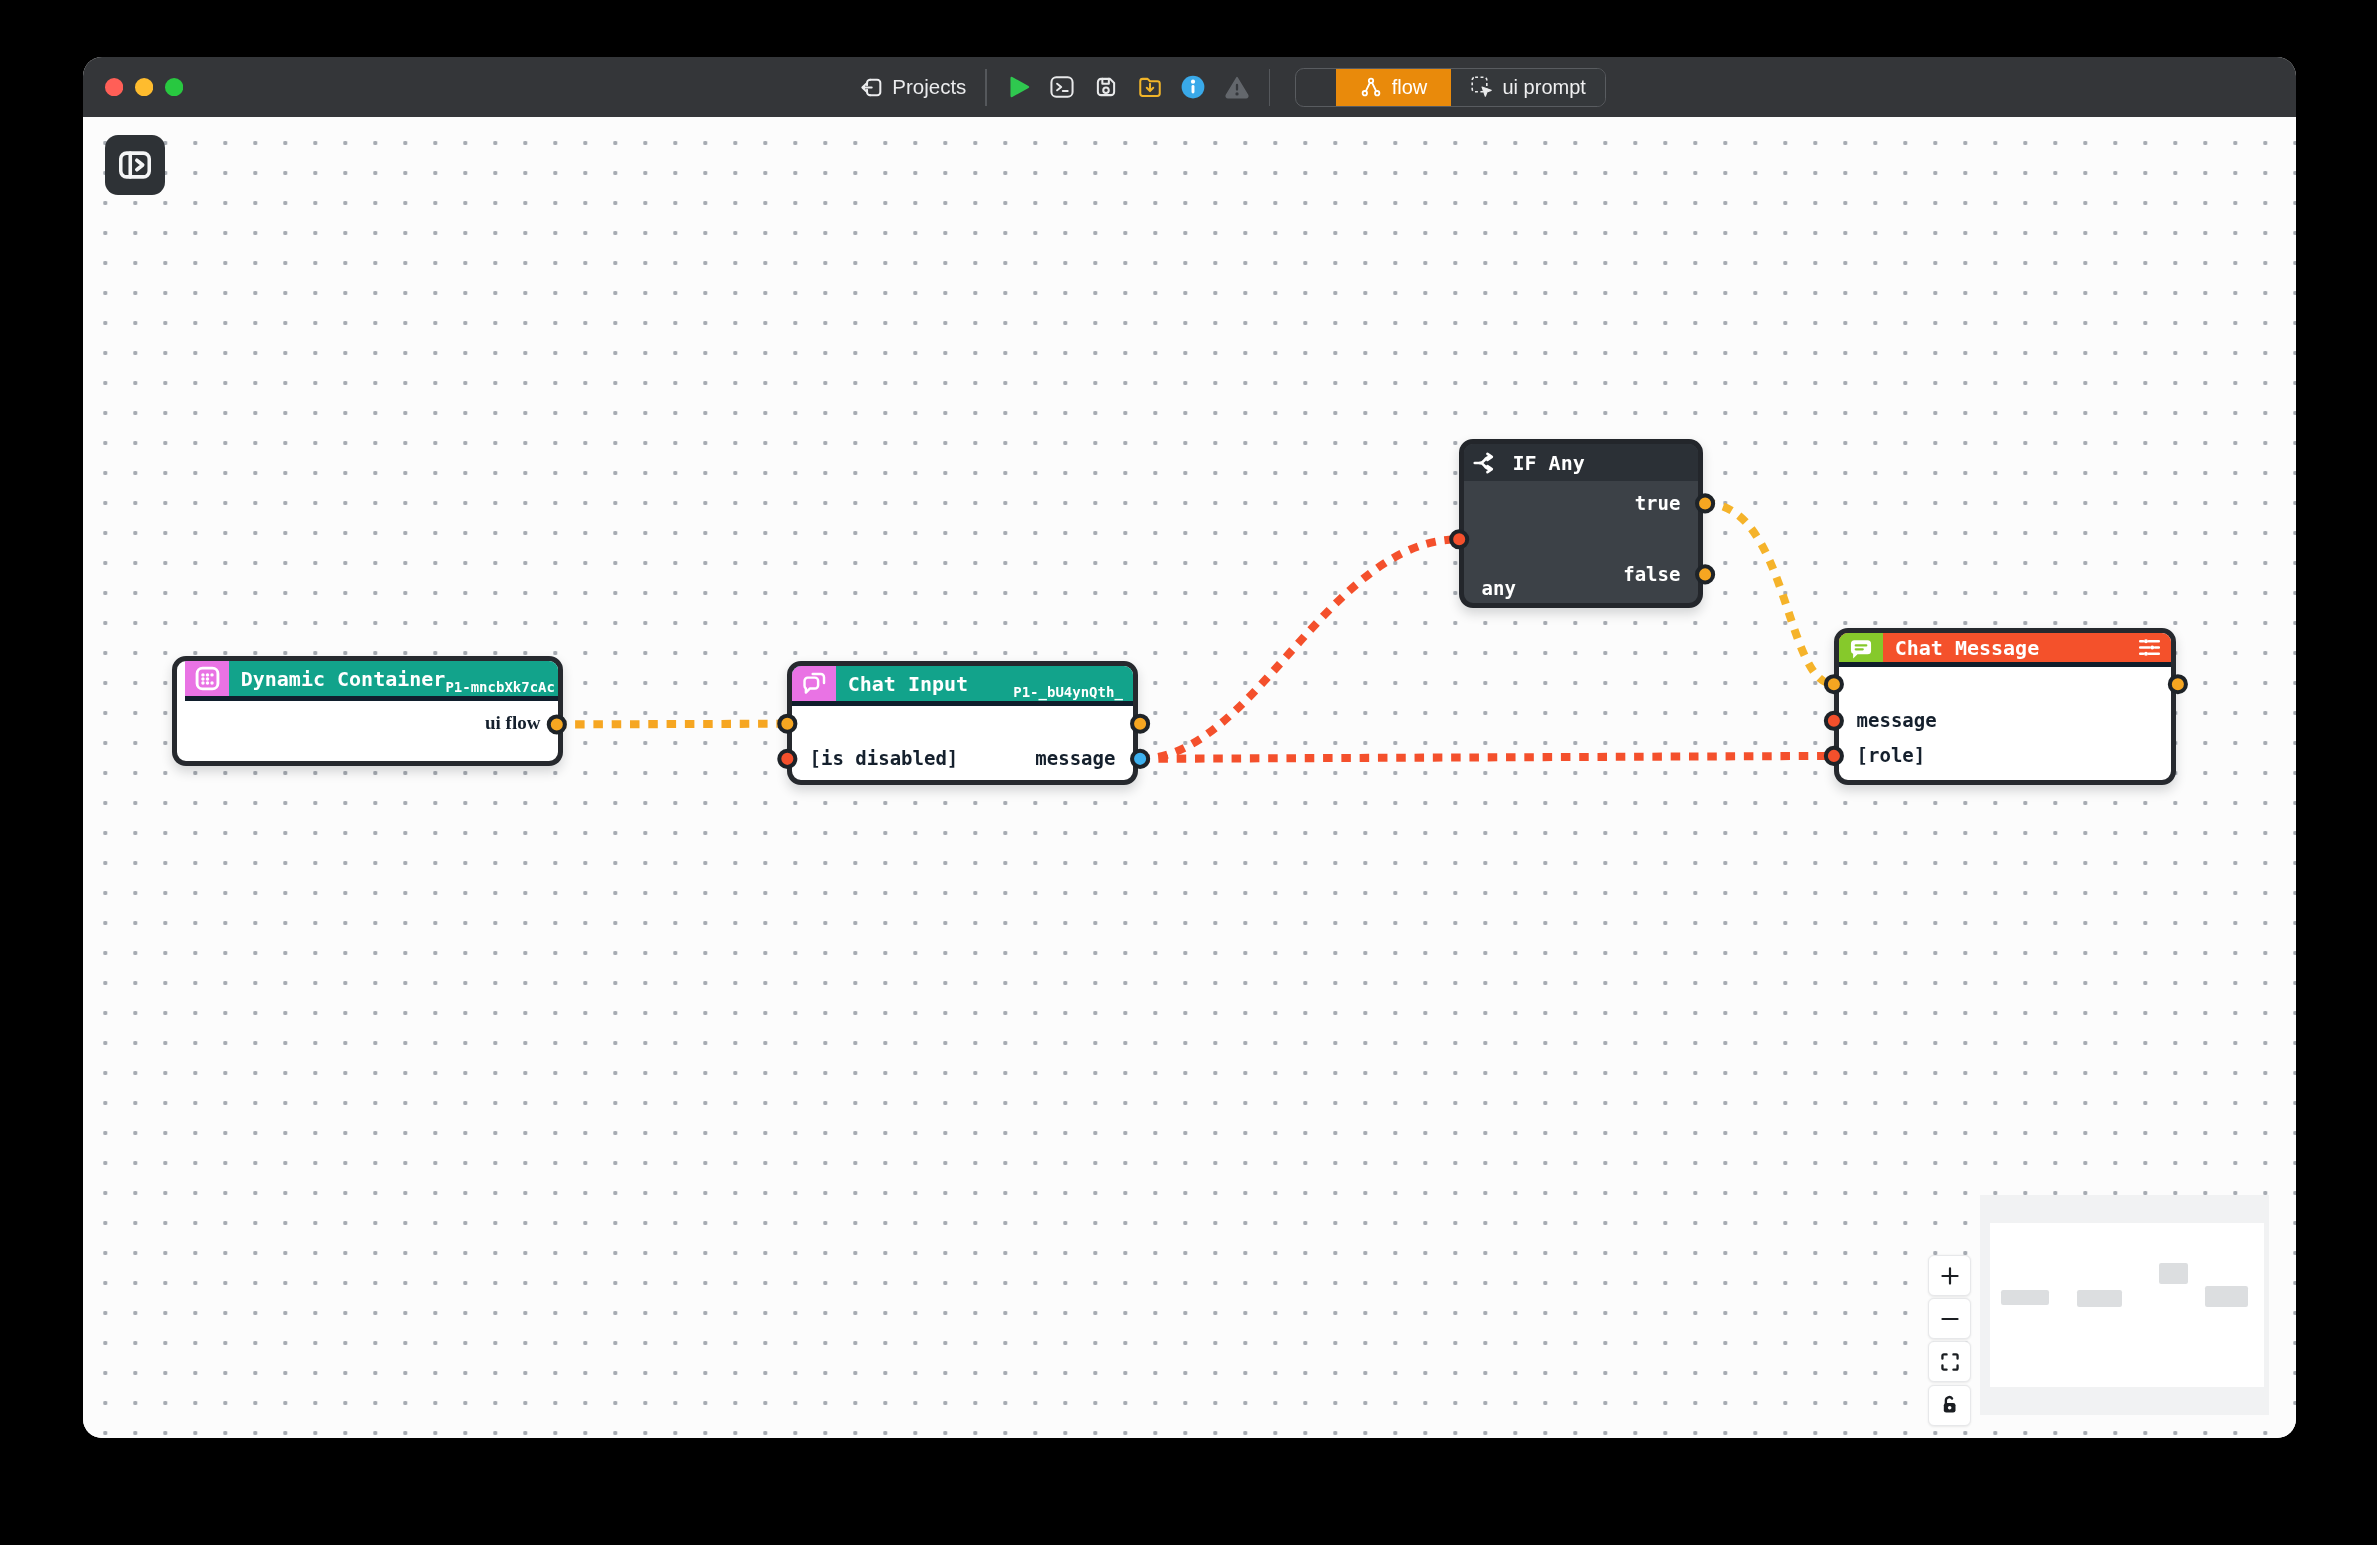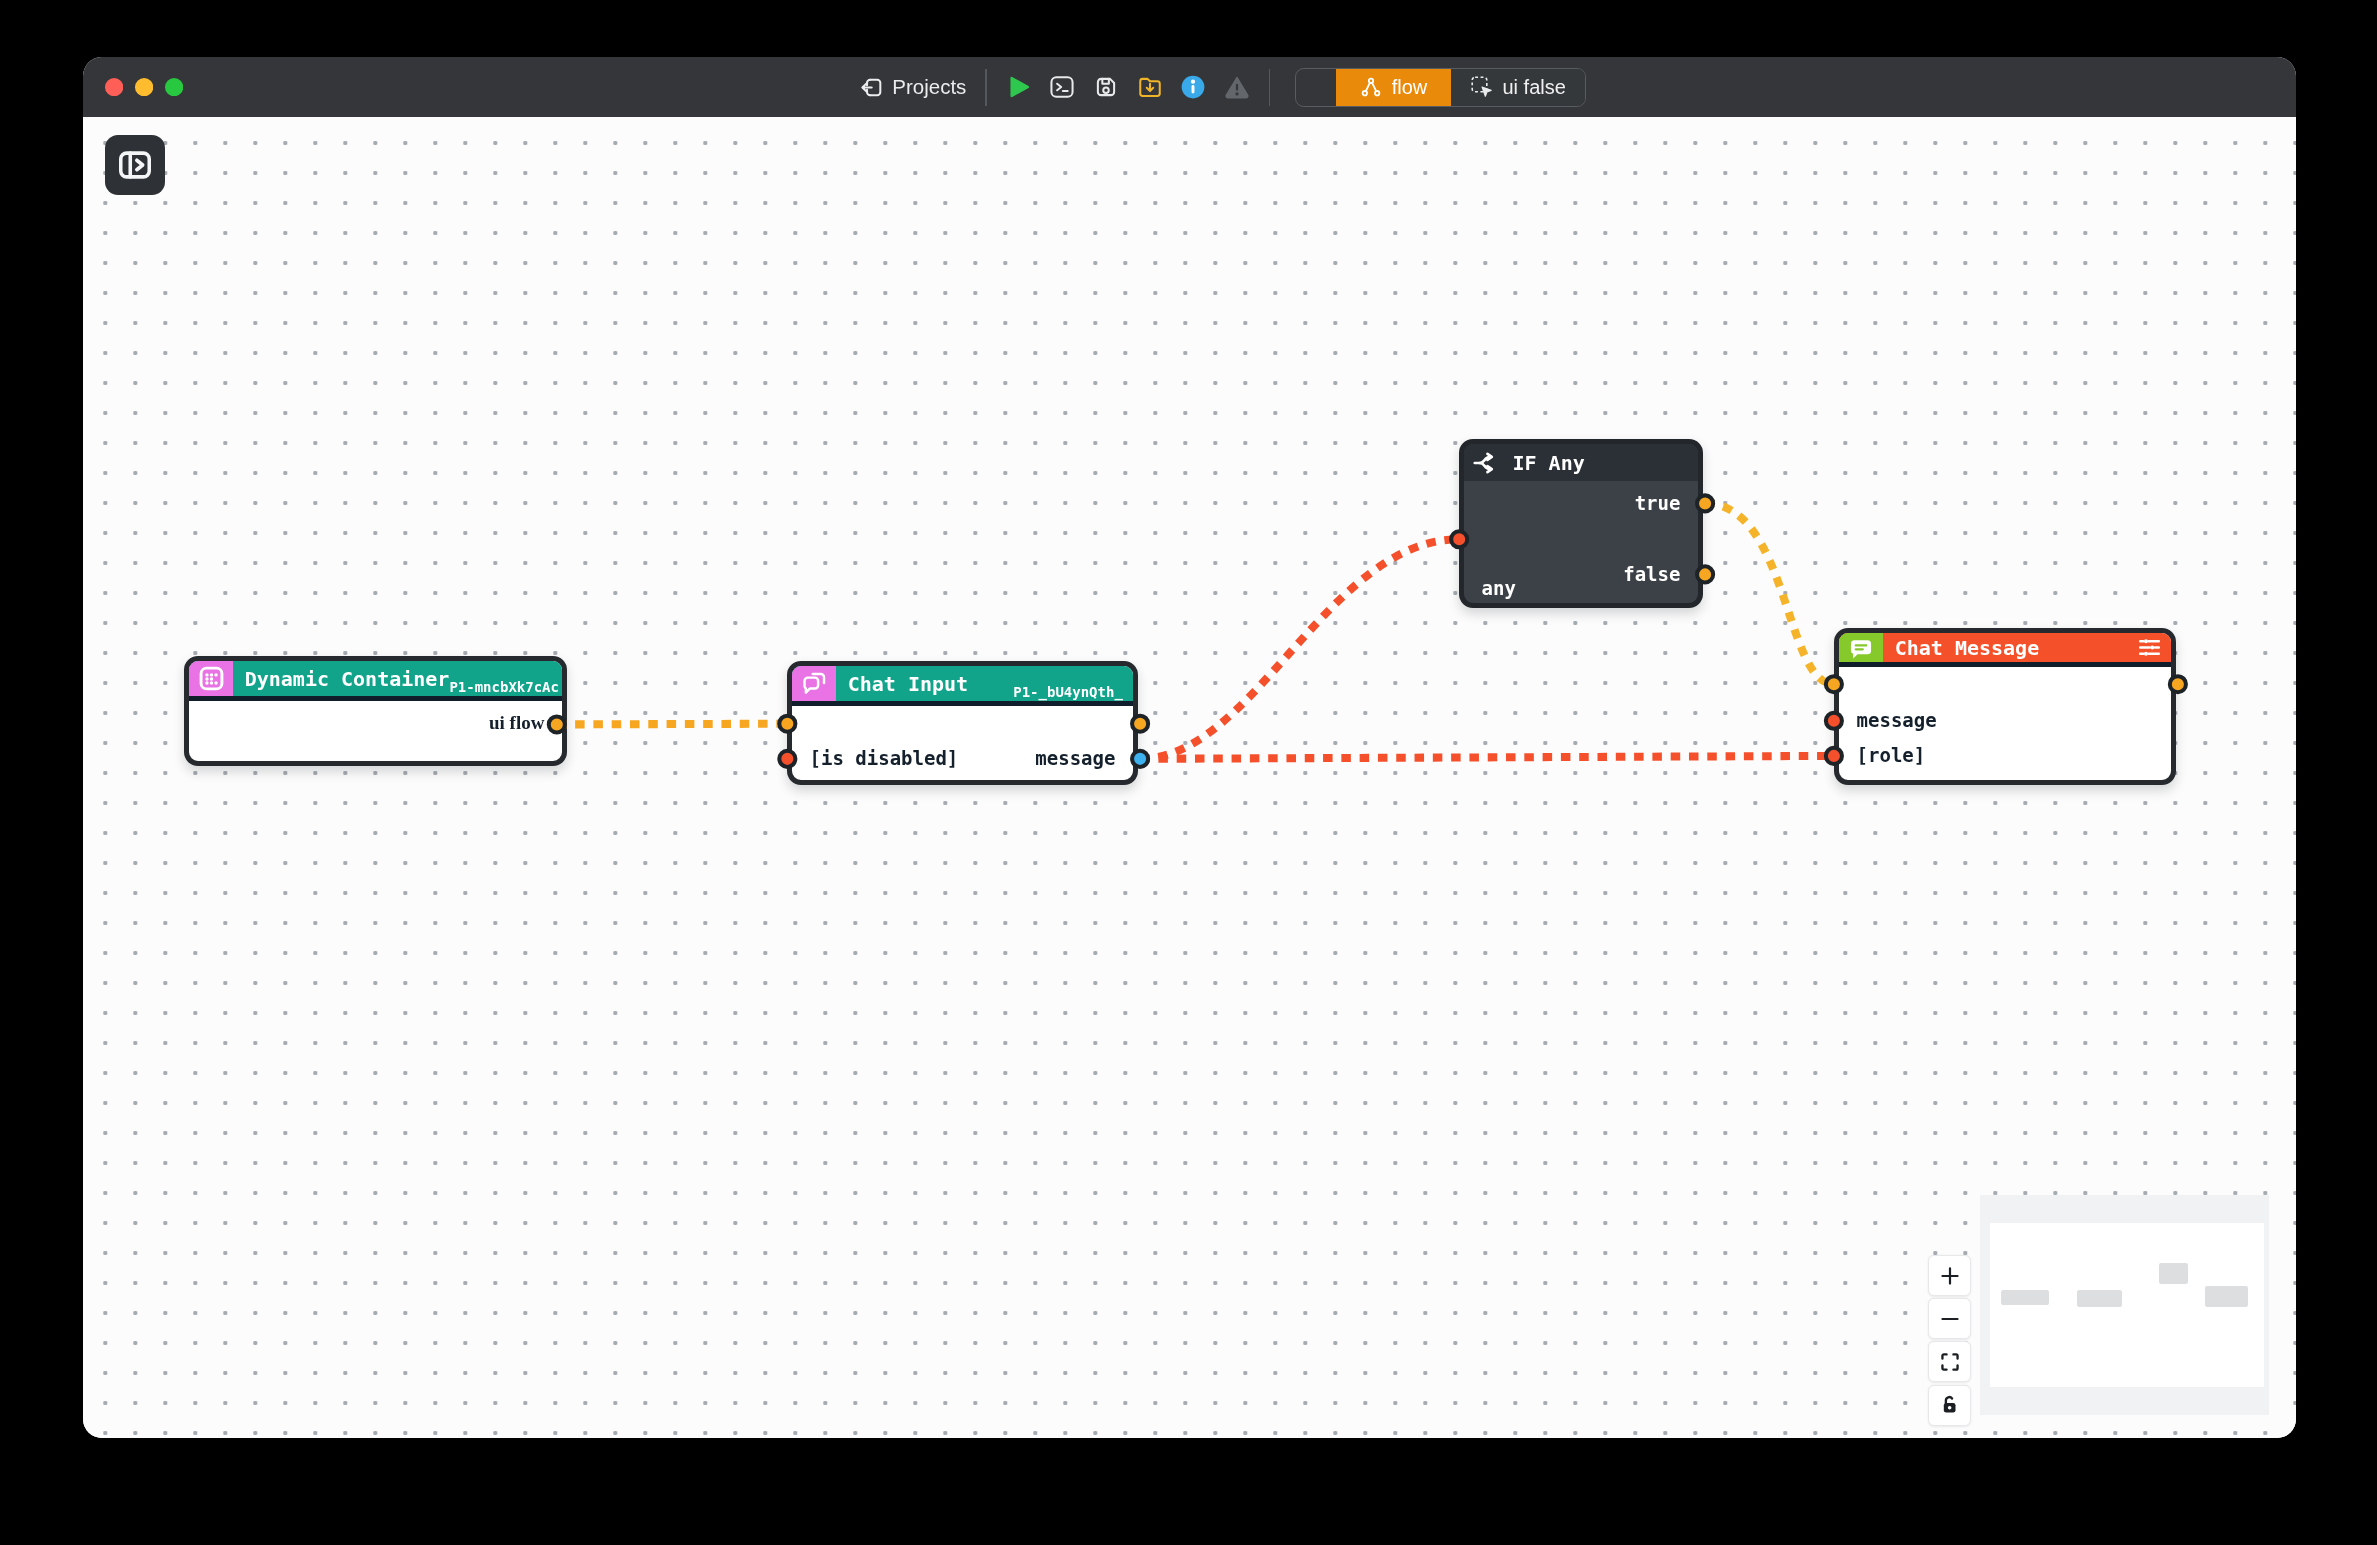--- a/index.html
+++ b/index.html
@@ -121,37 +121,37 @@
               <circle cx="25" cy="25" r="3.2"></circle>
             <path d="M14.4 9.8 L8.5 22 M17.6 9.8 L23.5 22"></path>
           </svg>
           <span>flow</span>
         </div>
         <div class="seg-ui">
           <svg width="23.4" height="23.4" viewBox="0 0 32 32" fill="none">
             <rect x="3" y="3" width="20" height="20" rx="4" stroke="#E8E9EA" stroke-width="2.2" stroke-dasharray="4 3.4"></rect>
             <path d="M16.5 16.5 L29 21 L23.2 23.2 L21 29 Z" fill="#E8E9EA" stroke="#E8E9EA" stroke-width="1.6" stroke-linejoin="round"></path>
           </svg>
-          <span>ui false</span>
+          <span>ui prompt</span>
         </div>
       </div>
     </div>
   </div>
 
   <div class="canvas">
 
     <div class="panel-toggle">
       <svg width="38" height="38" viewBox="0 0 32 32" fill="none" stroke="#F4F5F6" stroke-width="3" stroke-linecap="round" stroke-linejoin="round">
         <rect x="4" y="6" width="24" height="20" rx="5"></rect>
         <path d="M12 6 v20"></path>
         <path d="M17.5 12 l5 4 -5 4"></path>
       </svg>
     </div>
 
-    <div class="node" style="left:101px;top:539px;width:373px;height:100px;">
+    <div class="node" style="left:89px;top:539px;width:373px;height:100px;padding-left:8px;">
       <div class="node-header teal">
         <div class="icon-chip chip-magenta">
           <svg width="29" height="29" viewBox="0 0 32 32" fill="none">
             <rect x="4.5" y="4.5" width="23" height="23" rx="6" stroke="#fff" stroke-width="3.2"></rect>
             <g fill="#fff">
               <circle cx="11" cy="12" r="1.9"></circle>
                 <circle cx="16" cy="12" r="1.9"></circle>
                 <circle cx="21" cy="12" r="1.9"></circle>
               <circle cx="11" cy="16.5" r="1.9"></circle>
                 <circle cx="16" cy="16.5" r="1.9"></circle>

